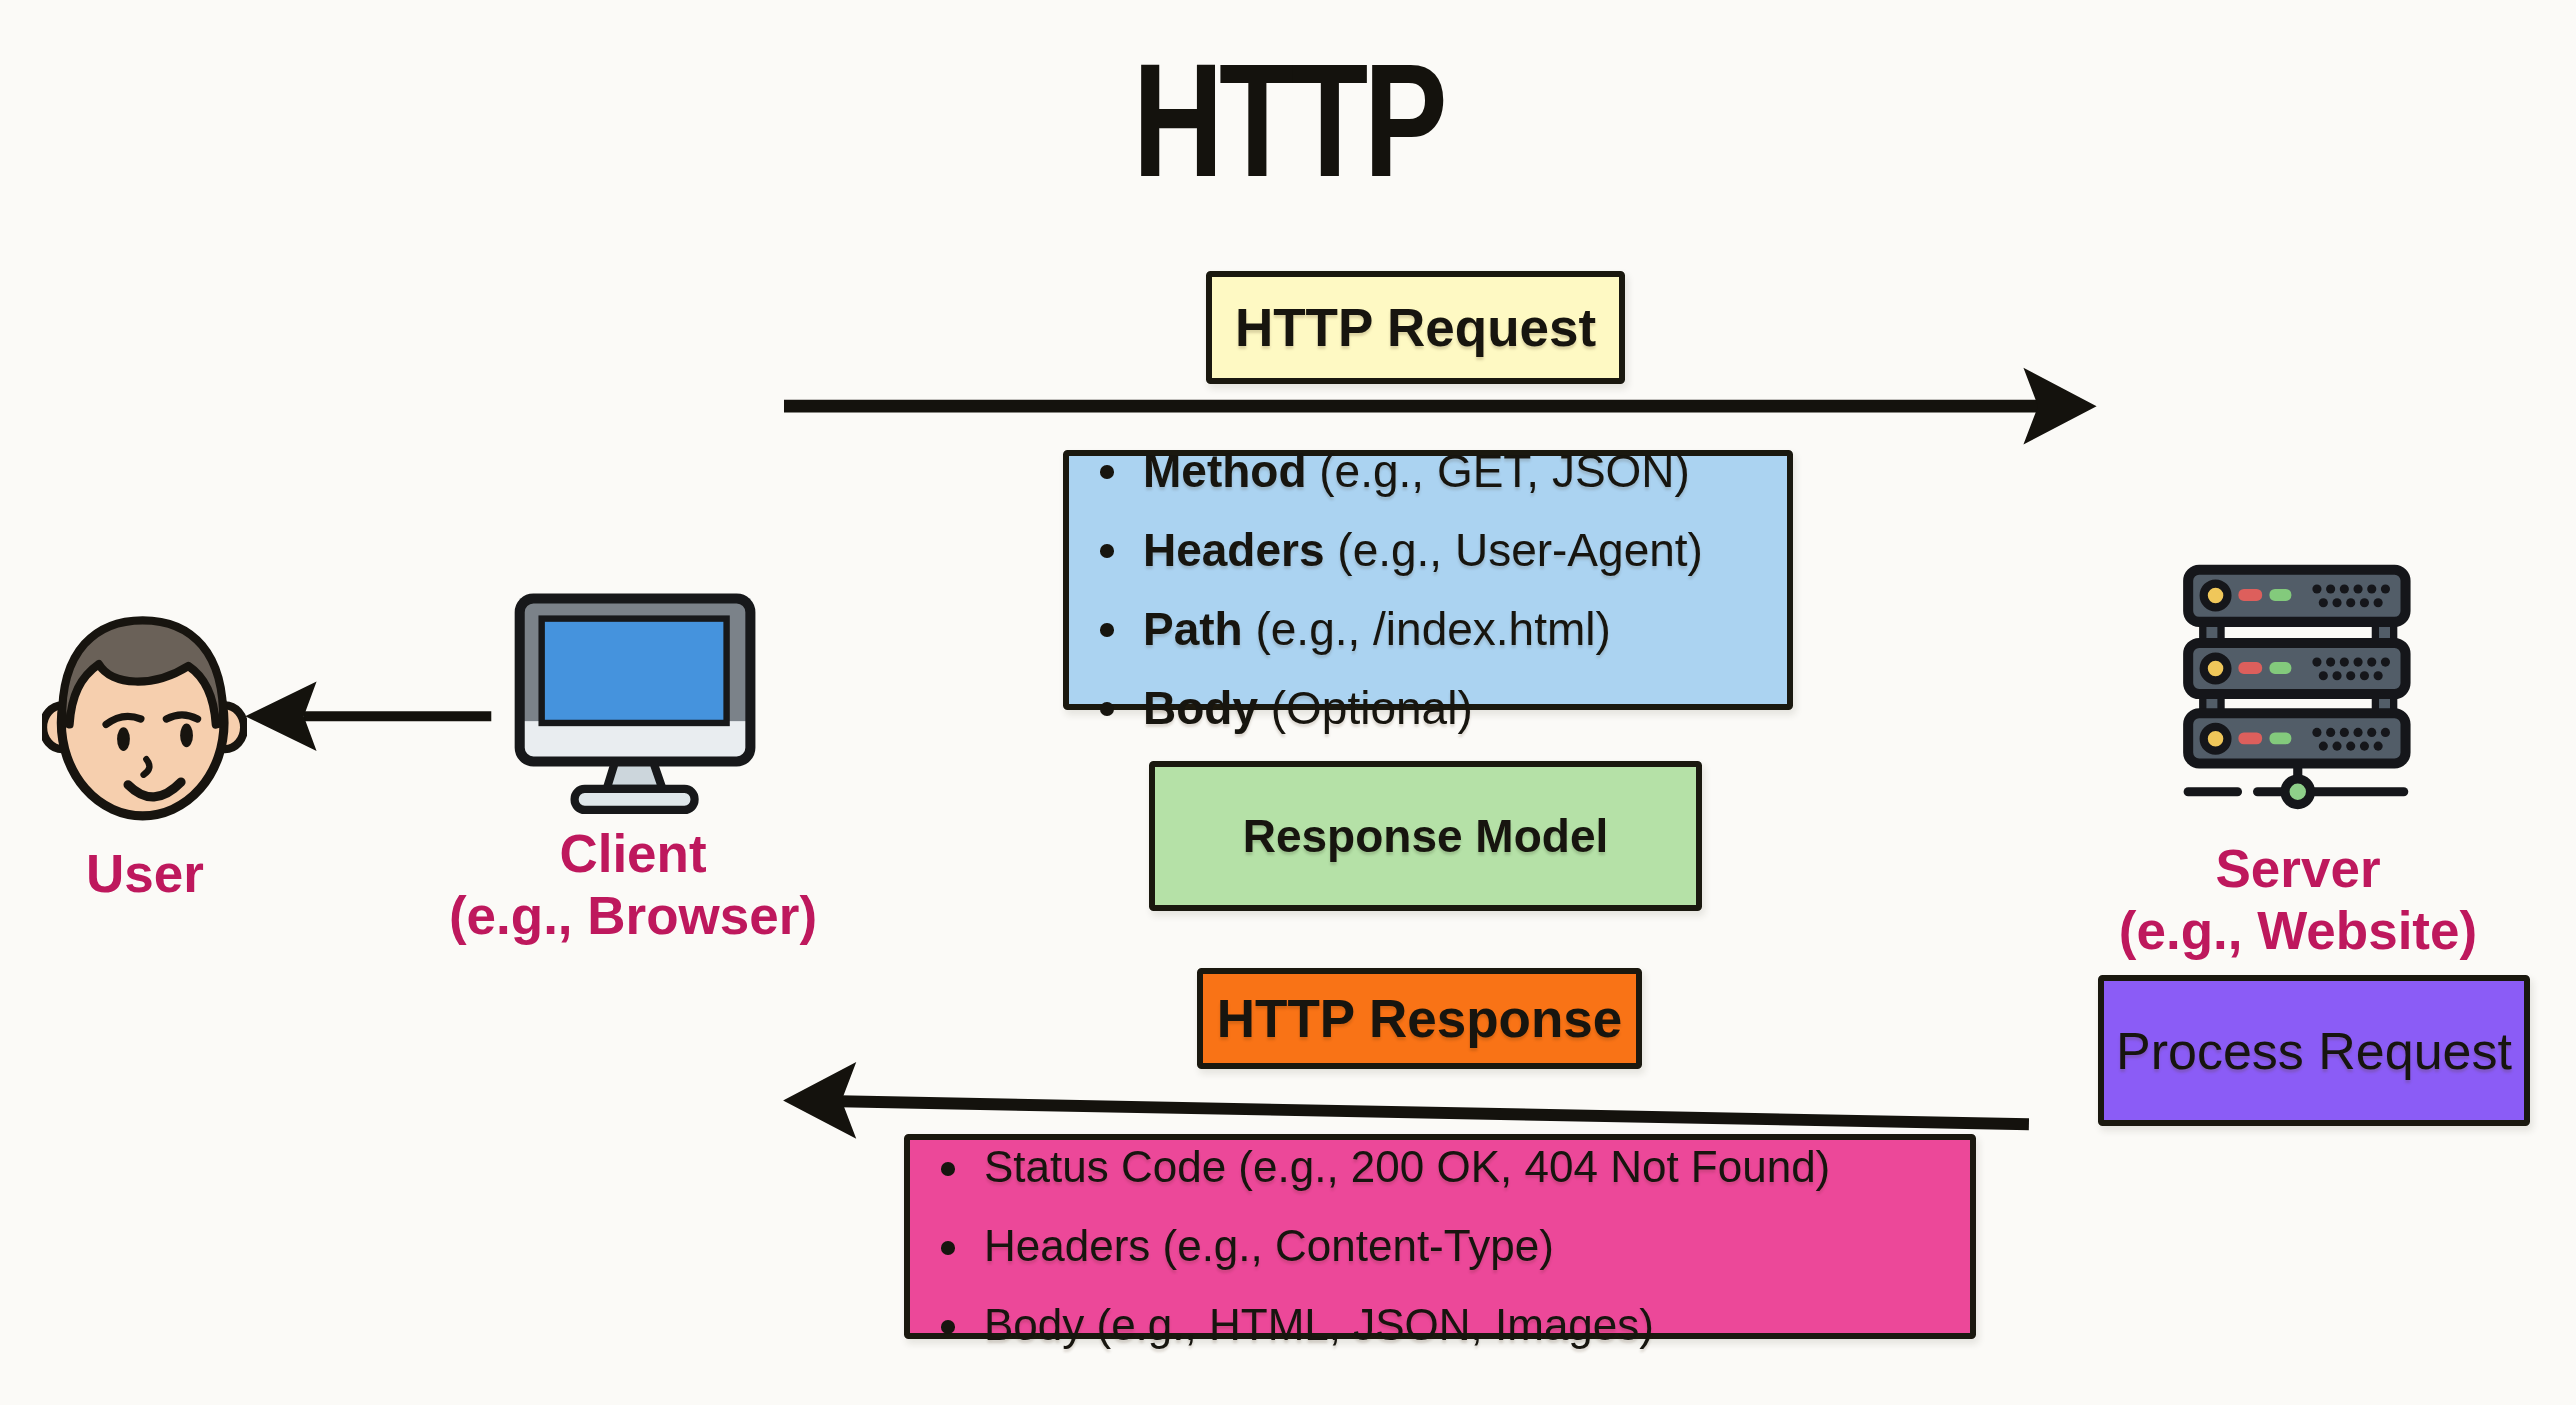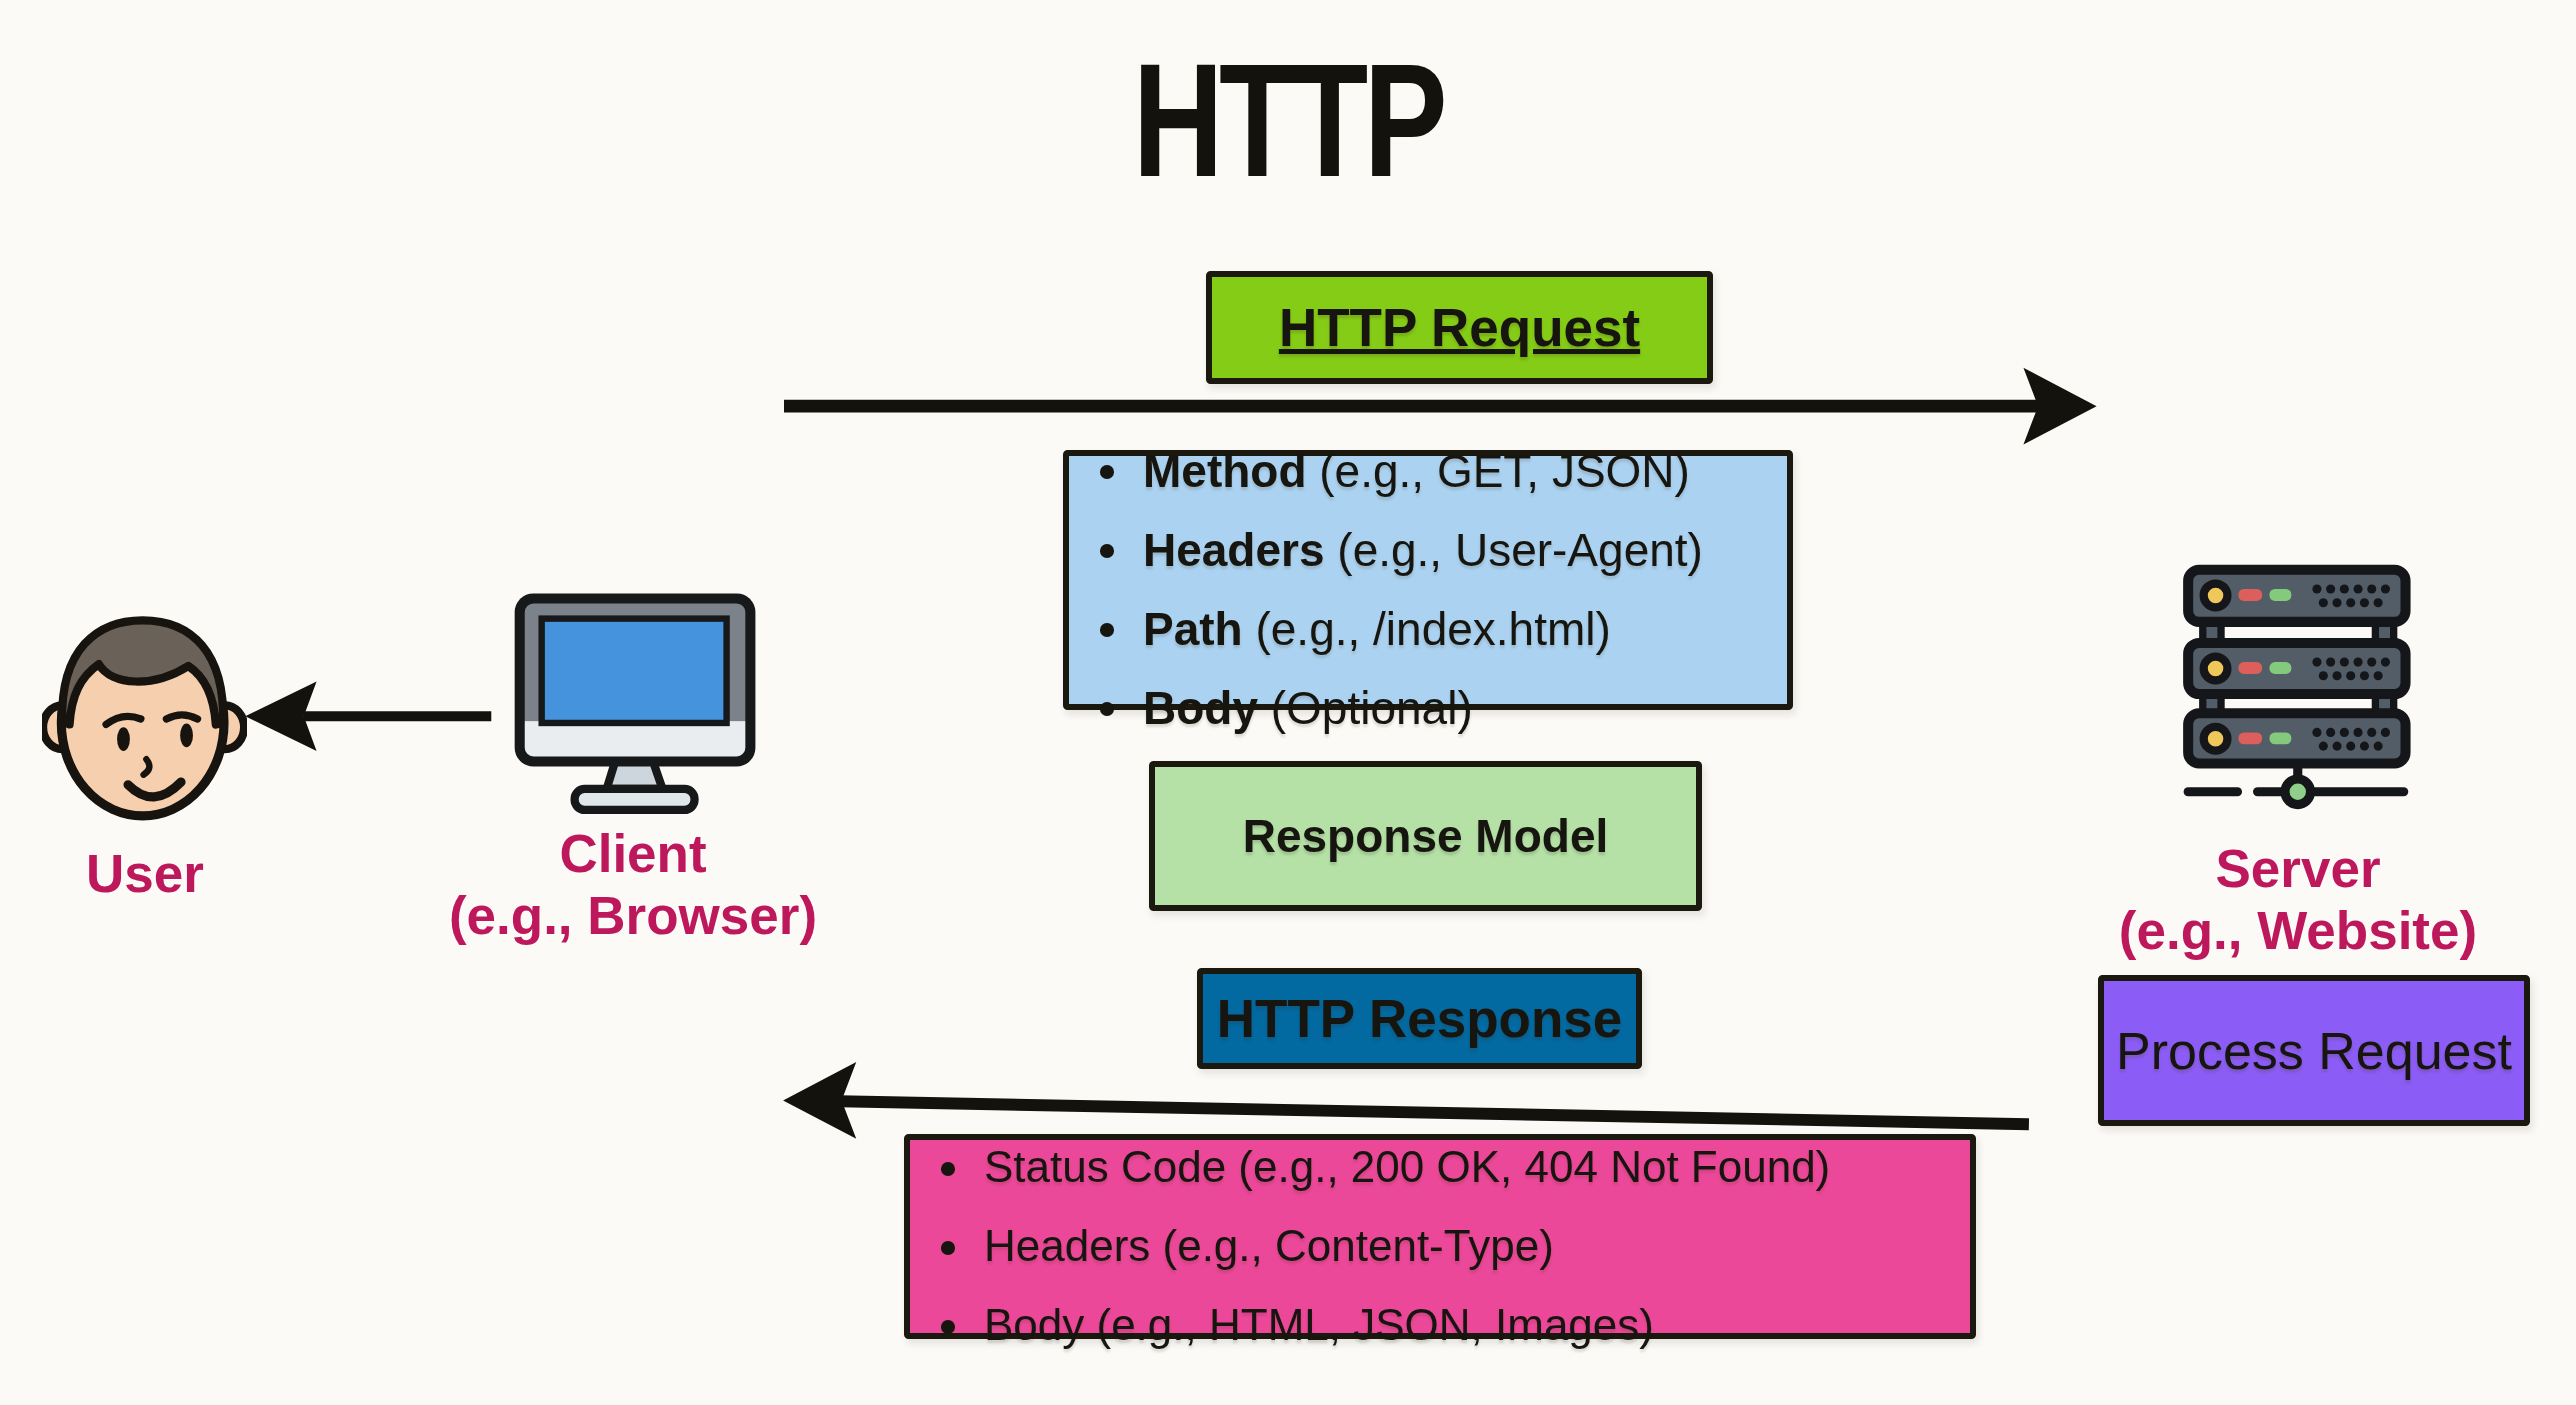--- a/index.html
+++ b/index.html
@@ -15,37 +15,37 @@
 
   .arrow-layer { position:absolute; left:0; top:0; width:2576px; height:1405px; pointer-events:none; }
 
   .box {
     position:absolute; border:6.4px solid #1a180f; background:#fff;
     display:flex; align-items:center; justify-content:center;
     border-radius:4.6px; box-shadow:2.7px 4.6px 7.3px rgba(40,35,20,.10);
   }
   .box .label-text { font-weight:700; text-shadow:0 2.7px 2.7px rgba(60,40,10,.18); }
 
-  .request-label-box  { left:1206px; top:271px;  width:507px;  height:113px; background:#84cc16;text-decoration:underline; }
+  .request-label-box  { left:1206px; top:271px;  width:419px;  height:113px; background:#fef9c3; }
   .request-label-box .label-text { font-size:53px; }
 
   .request-details-box { left:1063px; top:450px; width:730px; height:260px; background:#abd3f1;
     justify-content:flex-start; }
   .details-list { list-style:none; width:100%; padding:0 27.4px 0 24px; }
   .details-list li { display:flex; align-items:flex-start; font-size:46px; line-height:60px;margin-top:19px; }
   .details-list .dot { flex:none; width:13.7px; height:13.7px; border-radius:50%; background:#17150f; margin:24px 29px 0 7.3px; }
   .details-list .kw { font-weight:700; white-space:pre; }
   .details-list .rest { font-weight:400; white-space:pre; }
   .details-list li, .details-list .kw, .details-list .rest { text-shadow:0 2.7px 2.7px rgba(60,40,10,.16); }
 
   .model-box { left:1149px; top:761px; width:553px; height:150px; background:#b5e1a7; flex-direction:column; }
   .model-box .model-line { font-size:46px; font-weight:700; line-height:57px; text-align:center;
     text-shadow:0 2.7px 2.7px rgba(40,50,20,.18); }
 
-  .response-label-box { left:1197px; top:968px; width:445px; height:101px; background:#0369a1; }
+  .response-label-box { left:1197px; top:968px; width:445px; height:101px; background:#f97316; }
   .response-label-box .label-text { font-size:53px; }
 
   .process-box { left:2098px; top:975px; width:432px; height:151px; background:#8b5cf6; }
   .process-box .label-text { font-size:52px; font-weight:400; text-shadow:0 2.7px 2.7px rgba(80,60,0,.2); }
 
   .response-details-box { left:904px; top:1134px; width:1072px; height:205px; background:#ec4899;
     justify-content:flex-start; }
   .response-details-box .details-list li { font-size:44px; line-height:60px; font-weight:400; }
   .response-details-box .details-list .dot { margin-top:25px; }
 

